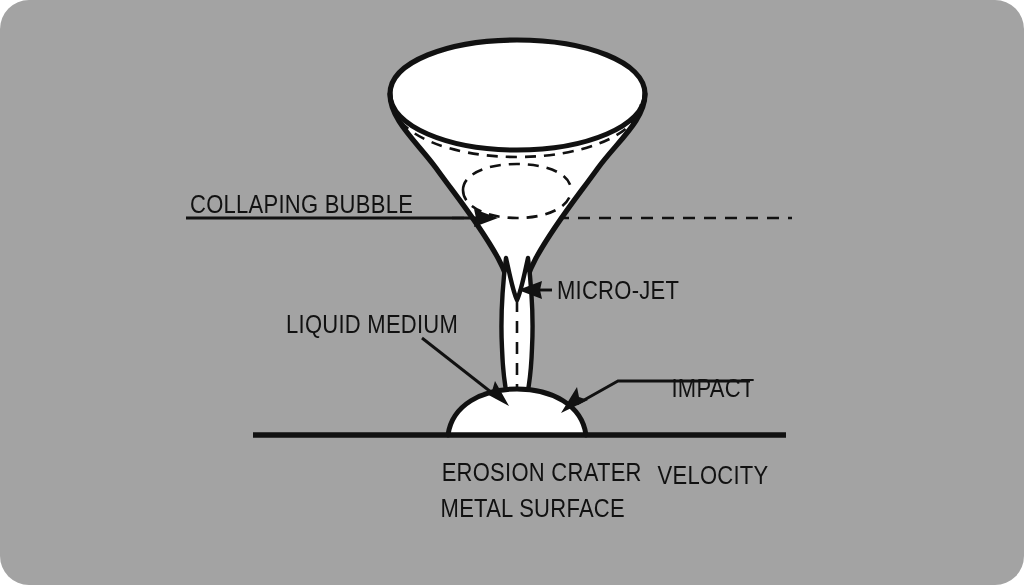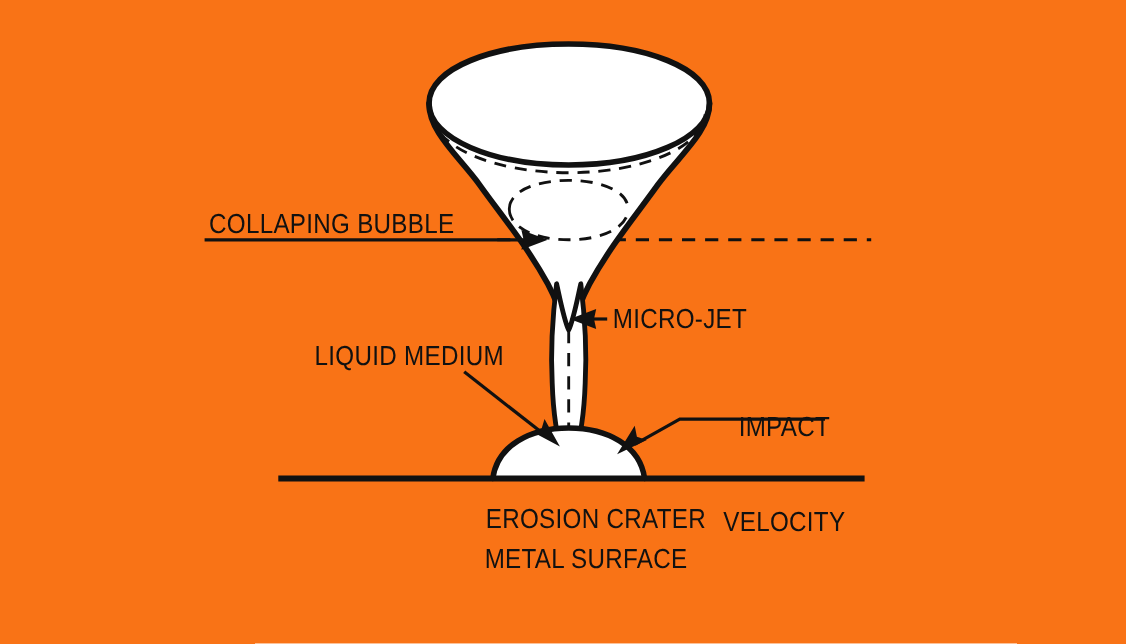--- a/index.html
+++ b/index.html
@@ -11,21 +11,22 @@
   body {
     width: 1024px;
     height: 585px;
     overflow: hidden;
     font-family: "Liberation Sans", "DejaVu Sans", sans-serif;
   }
   #diagram-root {
     position: relative;
     width: 1024px;
     height: 585px;
-    background: #f97316;
+    background: #a3a3a3;
+    border-radius: 29px;
   }
   svg#figure {
     display: block;
     width: 1024px;
     height: 585px;
   }
   .bubble-outline {
     fill: #ffffff;
     stroke: #111111;
     stroke-width: 5.2;

